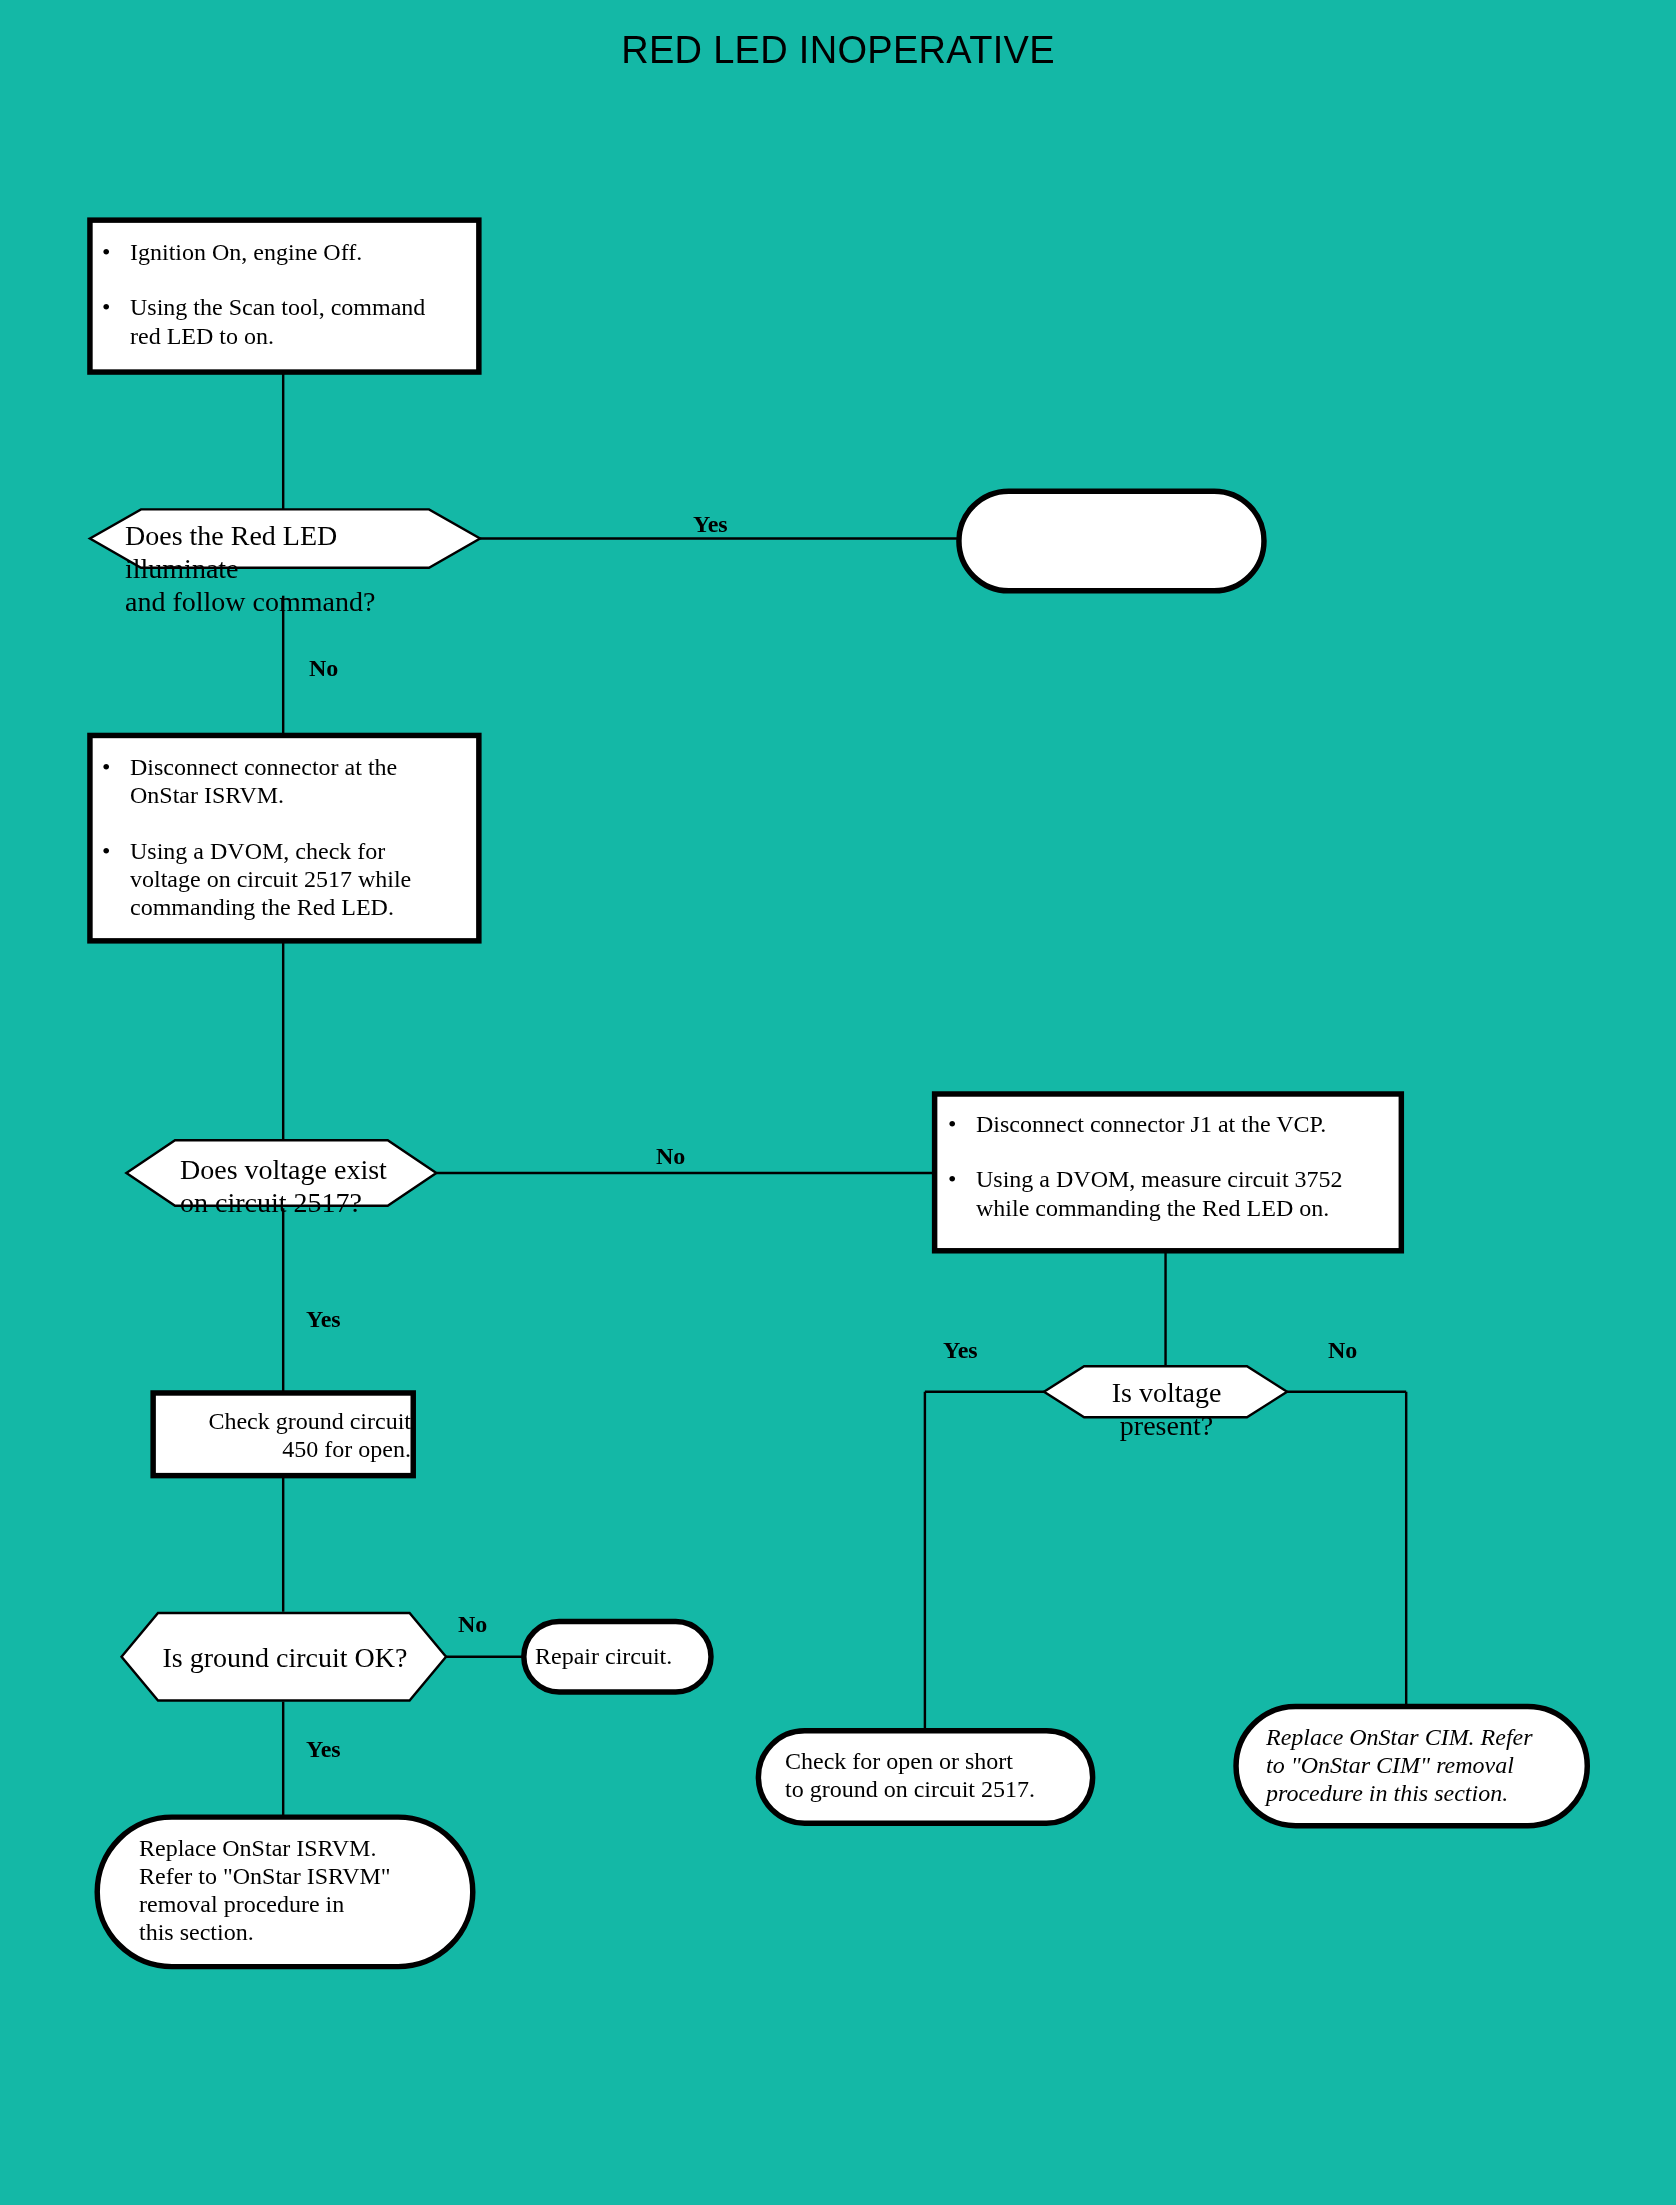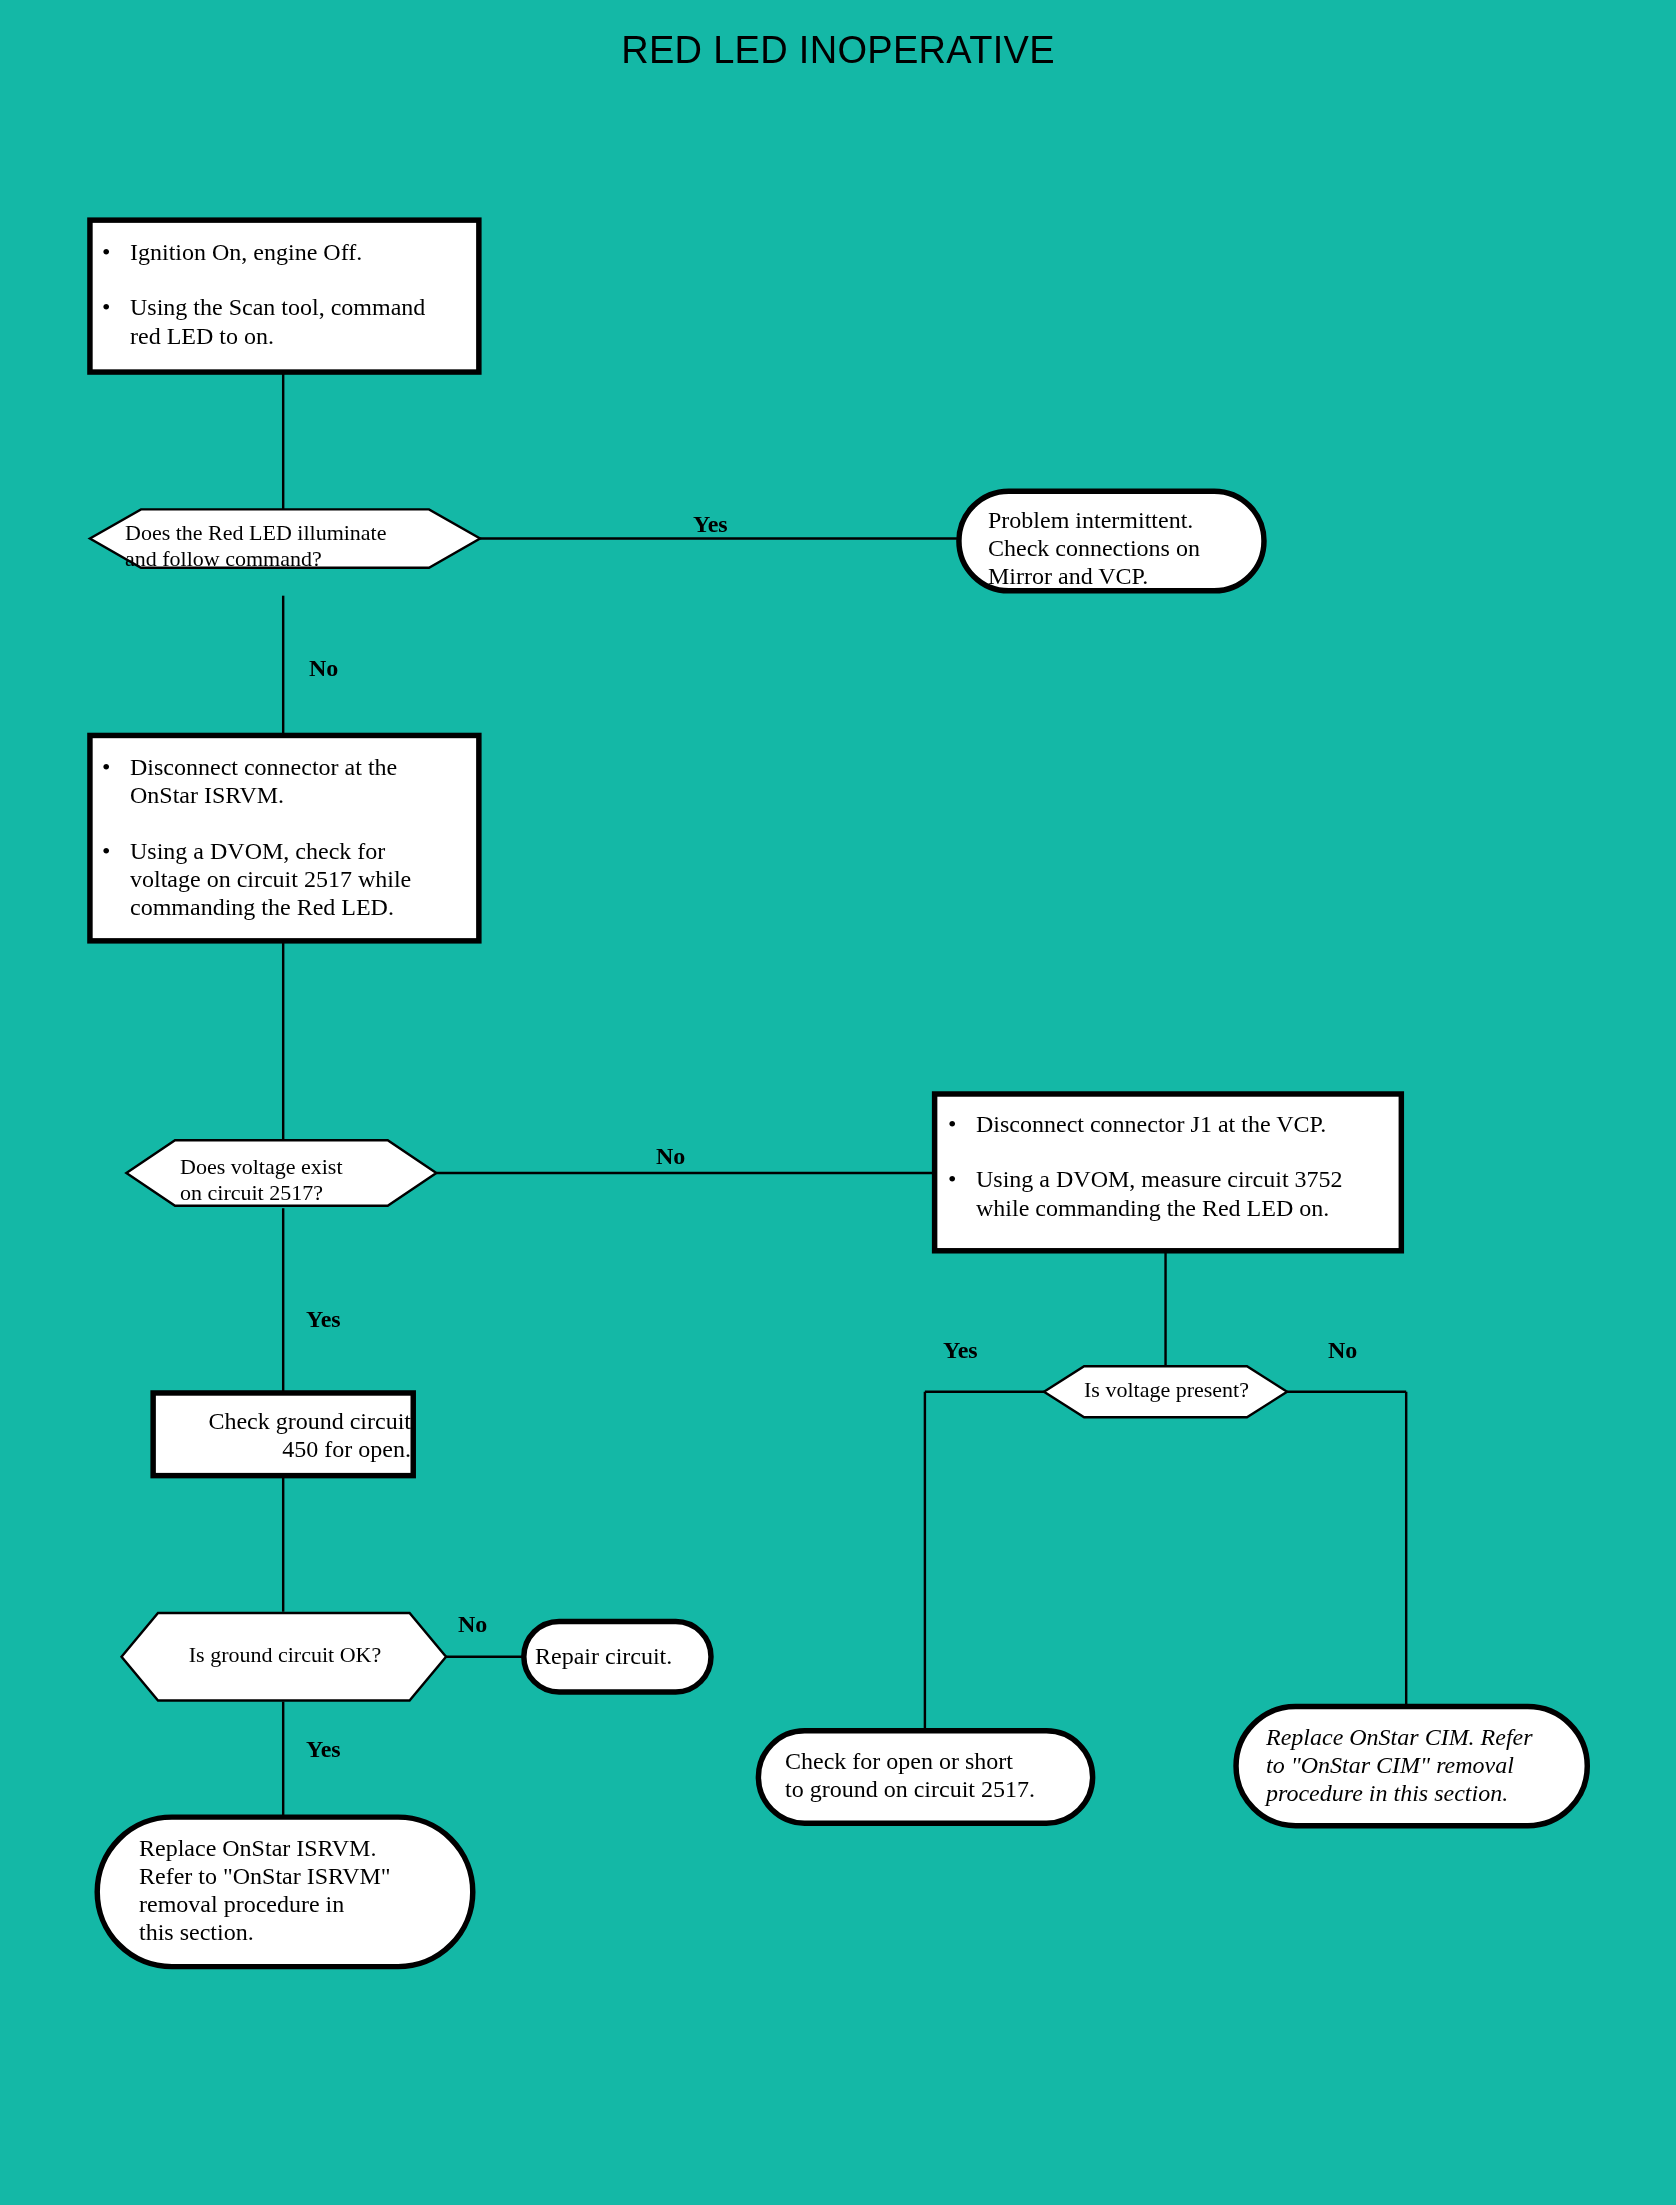--- a/index.html
+++ b/index.html
@@ -40,21 +40,21 @@
     position: absolute;
     color: #000000;
     line-height: 1.17;
     white-space: pre-line;
   }
   .txt-proc {
     font-size: 24px;
     text-align: right;
   }
   .txt-dec {
-    font-size: 22px;
+    font-size: 28px;
   }
   .txt-term {
     font-size: 24px;
   }
   .bullet-list {
     position: absolute;
     color: #000000;
   }
   .bullet-row {
     display: flex;
@@ -153,23 +153,20 @@
     <div class="bullet-row" style="margin-top:27px;">
       <span class="bullet-dot">•</span>
       <span class="bullet-body">Using the Scan tool, command
 red LED to on.</span>
     </div>
   </div>
 
   <div class="node-text txt-dec" style="left:125px; top:520px; width:316px;">Does the Red LED illuminate
 and follow command?</div>
 
-  <div class="node-text txt-term" style="left:988px; top:506px; width:267px;">Problem intermittent.
-Check connections on
-Mirror and VCP.</div>
 
   <div class="bullet-list" style="left:102px; top:753px; width:367px;">
     <div class="bullet-row">
       <span class="bullet-dot">•</span>
       <span class="bullet-body">Disconnect connector at the
 OnStar ISRVM.</span>
     </div>
     <div class="bullet-row" style="margin-top:27px;">
       <span class="bullet-dot">•</span>
       <span class="bullet-body">Using a DVOM, check for

